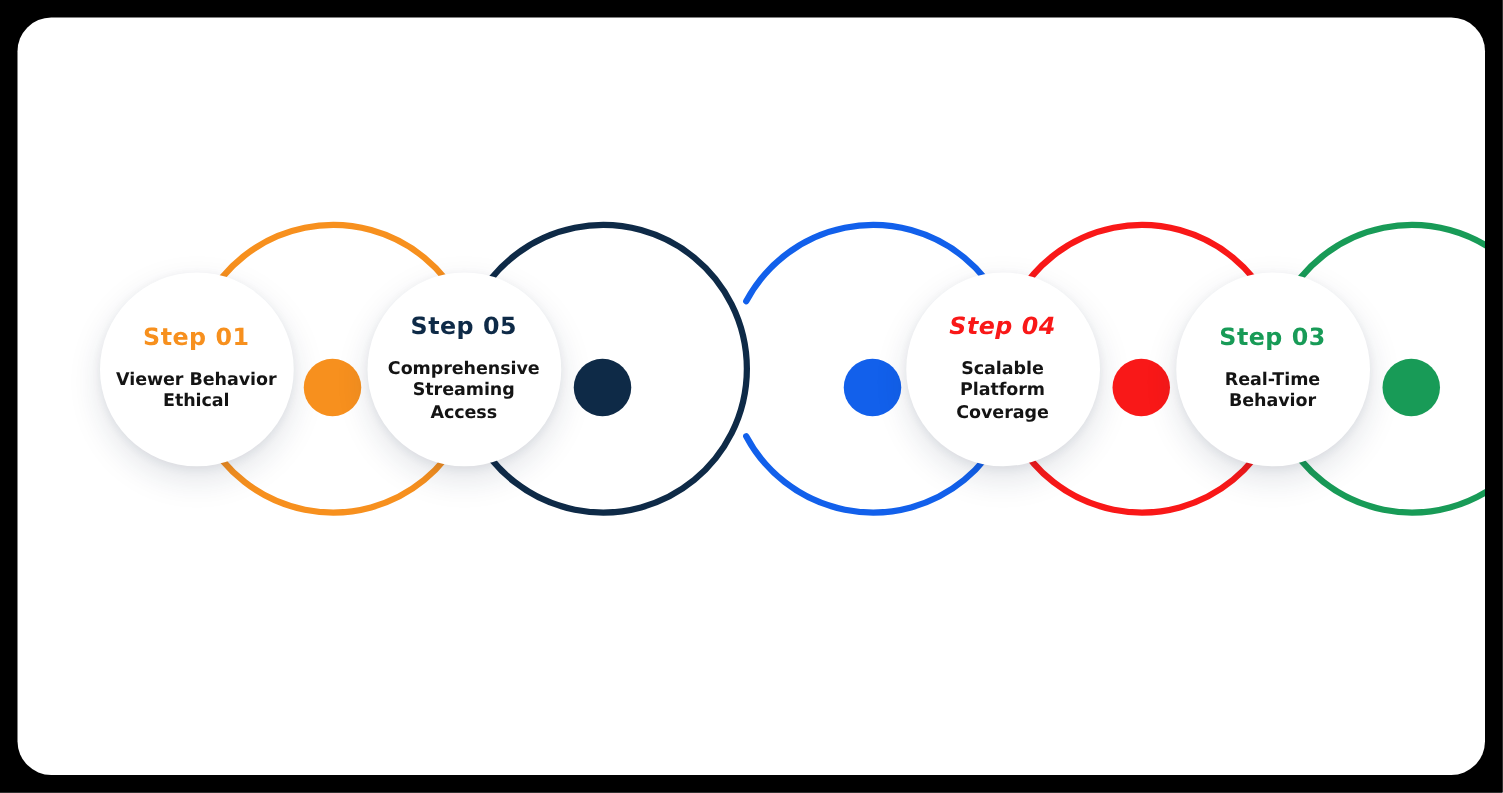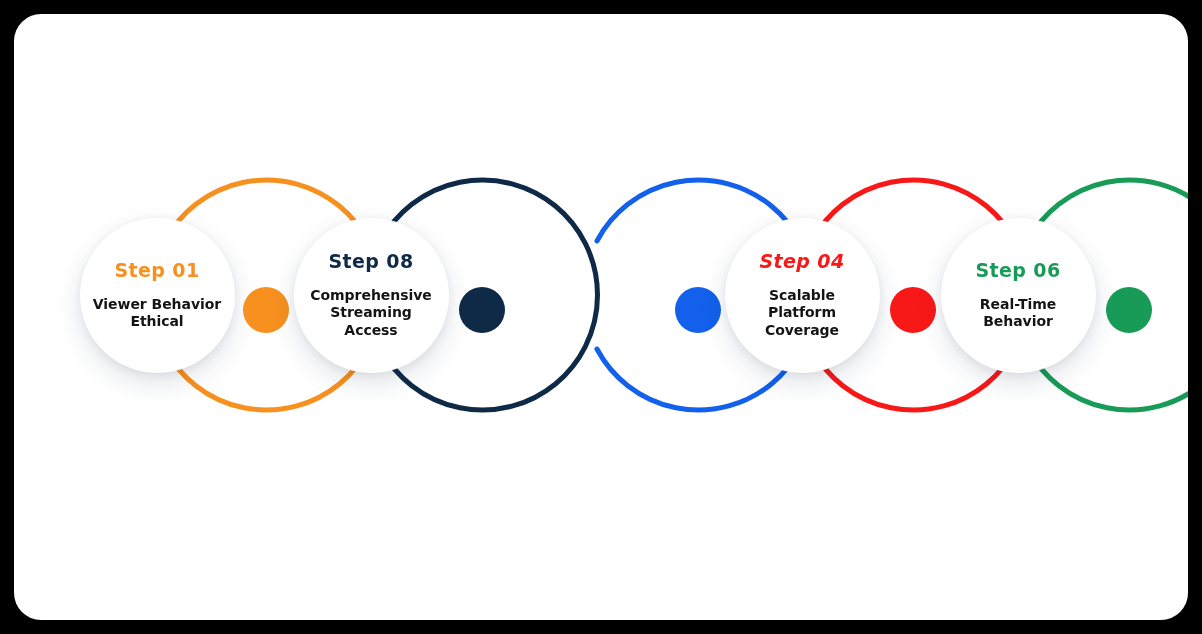--- a/index.html
+++ b/index.html
@@ -120,21 +120,21 @@
               <div>Ethical</div>
             </div>
           </div>
           <div class="node-dot" style="background: rgb(247, 144, 30); left: 163.5px;"></div>
         </div>
         <div class="step" style="left: 279.5px;">
           <svg class="arc-svg" viewBox="0 0 300 606">
             <path d="M 86.96 227.01 A 115 115 0 1 1 86.96 334.99" fill="none" stroke="#0E2A47" stroke-width="5" stroke-linecap="round"></path>
           </svg>
           <div class="bubble">
-            <div class="step-label" style="color: rgb(14, 42, 71);">Step 08</div>
+            <div class="step-label" style="color: rgb(14, 42, 71);">Step 05</div>
             <div class="step-desc">
               <div>Comprehensive</div>
               <div>Streaming Access</div>
             </div>
           </div>
           <div class="node-dot" style="background: rgb(14, 42, 71); left: 165.5px;"></div>
         </div>
         <div class="step" style="left: 494.5px;">
           <svg class="arc-svg" viewBox="0 0 300 606">
             <path d="M 87.96 227.01 A 115 115 0 1 1 87.96 334.99" fill="none" stroke="#1260EB" stroke-width="5" stroke-linecap="round"></path>
@@ -152,21 +152,21 @@
               <div>Coverage</div>
             </div>
           </div>
           <div class="node-dot" style="background: rgb(249, 24, 24); left: 165.5px;"></div>
         </div>
         <div class="step" style="left: 926.5px;">
           <svg class="arc-svg" viewBox="0 0 300 606">
             <path d="M 86.96 227.01 A 115 115 0 1 1 86.96 334.99" fill="none" stroke="#189B57" stroke-width="5" stroke-linecap="round"></path>
           </svg>
           <div class="bubble">
-            <div class="step-label" style="color: rgb(24, 155, 87);">Step 06</div>
+            <div class="step-label" style="color: rgb(24, 155, 87);">Step 03</div>
             <div class="step-desc">
               <div>Real-Time</div>
               <div>Behavior</div>
             </div>
           </div>
           <div class="node-dot" style="background: rgb(24, 155, 87); left: 165.5px;"></div>
         </div>
       </div>
   </div>
 </div>

